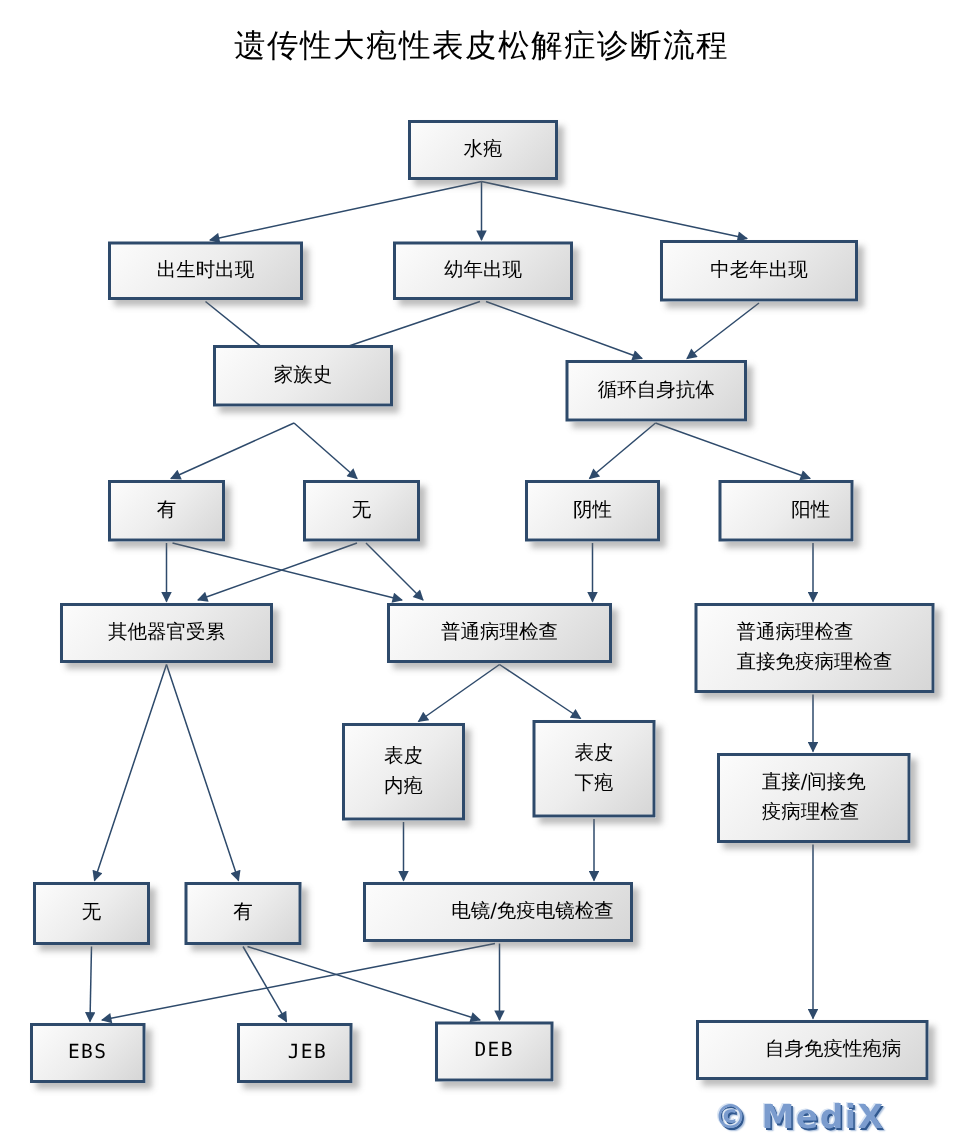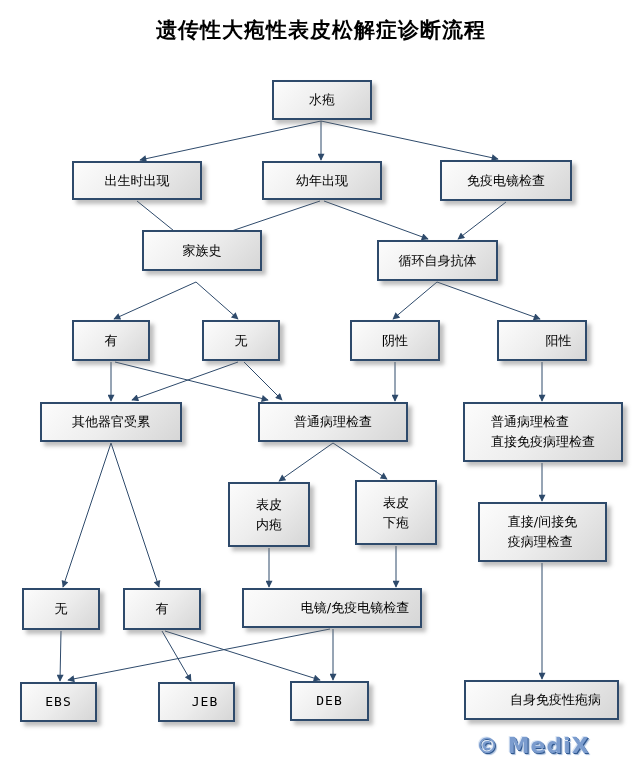--- a/index.html
+++ b/index.html
@@ -15,21 +15,21 @@
     font-family: "DejaVu Sans", "Liberation Sans", sans-serif;
     overflow: hidden;
   }
   #page-title {
     position: absolute;
     top: 16px;
     left: 0;
     width: 642px;
     text-align: center;
     font-size: 21px;
-    font-weight: bold;
+    font-weight: normal;
     color: #000000;
     letter-spacing: 1px;
   }
   #edge-layer {
     position: absolute;
     left: 0;
     top: 0;
     width: 642px;
     height: 762px;
     pointer-events: none;
@@ -121,38 +121,38 @@
       <div class="flow-node" style="left: 272px; top: 80px; width: 100px; height: 40px;">
         <div class="label">水疱</div>
       </div>
       <div class="flow-node" style="left: 72px; top: 161px; width: 130px; height: 39px;">
         <div class="label">出生时出现</div>
       </div>
       <div class="flow-node" style="left: 262px; top: 161px; width: 120px; height: 39px;">
         <div class="label">幼年出现</div>
       </div>
       <div class="flow-node" style="left: 440px; top: 160px; width: 132px; height: 41px;">
-        <div class="label">免疫电镜检查</div>
+        <div class="label">中老年出现</div>
       </div>
       <div class="flow-node" style="left: 142px; top: 230px; width: 120px; height: 41px;">
         <div class="label">家族史</div>
       </div>
       <div class="flow-node" style="left: 377px; top: 240px; width: 121px; height: 41px;">
         <div class="label">循环自身抗体</div>
       </div>
       <div class="flow-node" style="left: 72px; top: 320px; width: 78px; height: 41px;">
         <div class="label">有</div>
       </div>
       <div class="flow-node" style="left: 202px; top: 320px; width: 78px; height: 41px;">
         <div class="label">无</div>
       </div>
       <div class="flow-node" style="left: 350px; top: 320px; width: 90px; height: 41px;">
         <div class="label">阴性</div>
       </div>
-      <div class="flow-node" style="left: 497px; top: 320px; width: 90px; height: 41px; padding-left: 33px;">
+      <div class="flow-node" style="left: 479px; top: 320px; width: 90px; height: 41px; padding-left: 33px;">
         <div class="label">阳性</div>
       </div>
       <div class="flow-node" style="left: 40px; top: 402px; width: 142px; height: 40px;">
         <div class="label">其他器官受累</div>
       </div>
       <div class="flow-node" style="left: 258px; top: 402px; width: 150px; height: 40px;">
         <div class="label">普通病理检查</div>
       </div>
       <div class="flow-node" style="left: 463px; top: 402px; width: 160px; height: 60px;">
         <div class="label">普通病理检查

